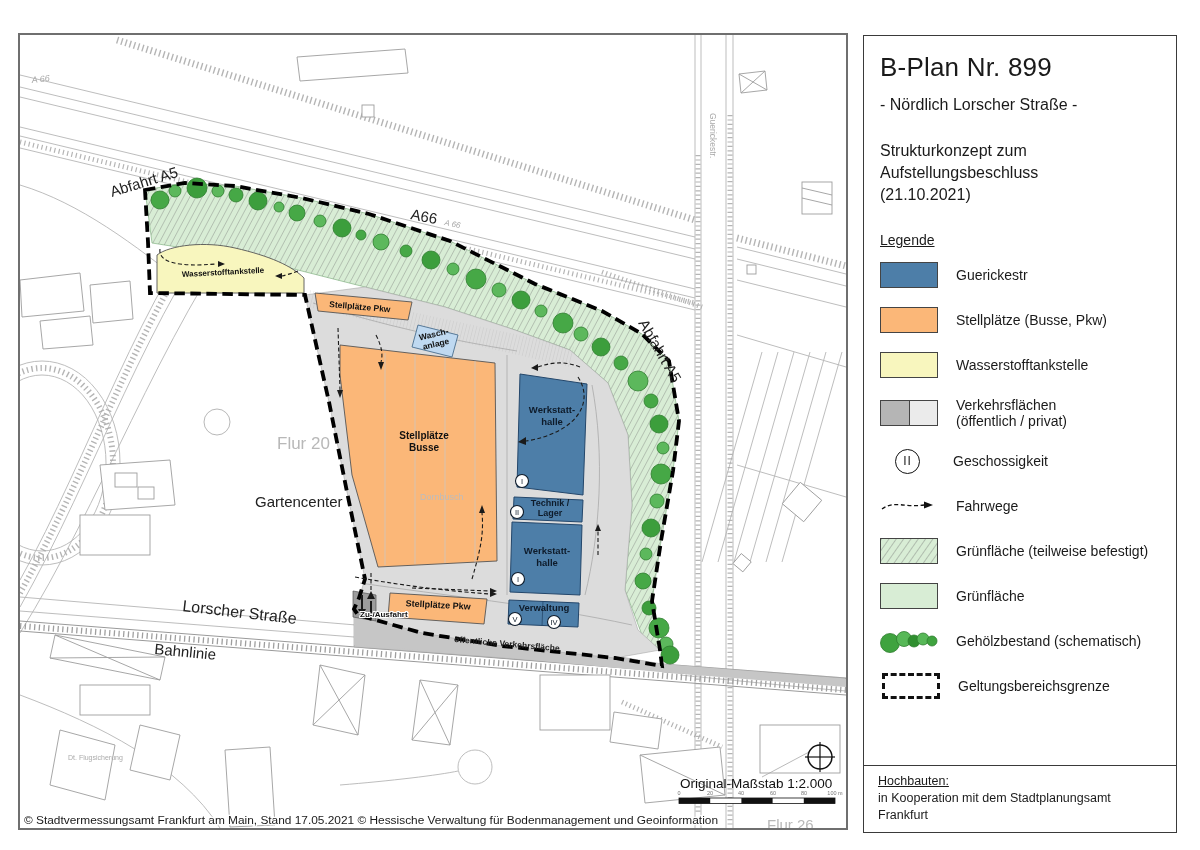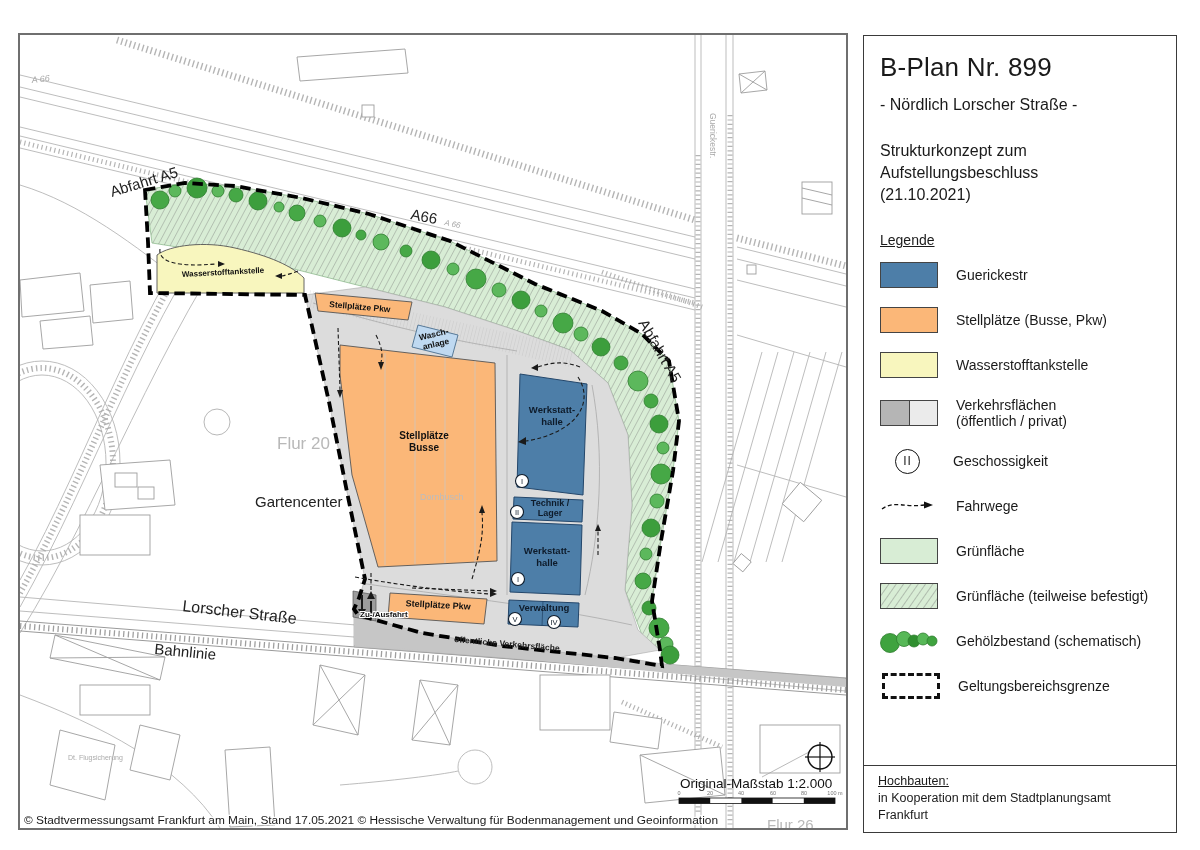--- a/index.html
+++ b/index.html
@@ -372,38 +372,38 @@
     <div class="leg-row">
       <div class="swatch sw-none">
         <svg width="58" height="26" viewBox="0 0 58 26">
           <path d="M2,16 C14,7 27,15 44,12" fill="none" stroke="#111" stroke-width="1.3" stroke-dasharray="4,2.6"></path>
           <polygon points="44,8.5 53,12 44,15.5" fill="#111"></polygon>
         </svg>
       </div>
       <div class="leg-label">Fahrwege</div>
     </div>
     <div class="leg-row">
-      <div class="swatch" style="background:#D8EDD5;"></div>
-      <div class="leg-label">Grünfläche</div>
-    </div>
-    <div class="leg-row">
       <div class="swatch" style="padding:0;">
         <svg width="56" height="24" viewBox="0 0 56 24">
           <defs>
             <pattern id="hatchL" width="6" height="6" patternUnits="userSpaceOnUse" patternTransform="rotate(35)">
               <line x1="0" y1="0" x2="0" y2="6" stroke="#6f6f6f" stroke-width="1.2"></line>
             </pattern>
           </defs>
           <rect x="0" y="0" width="56" height="24" fill="#D8EDD5"></rect>
           <rect x="0" y="0" width="56" height="24" fill="url(#hatchL)" opacity="0.65"></rect>
         </svg>
       </div>
       <div class="leg-label">Grünfläche (teilweise befestigt)</div>
     </div>
     <div class="leg-row">
+      <div class="swatch" style="background:#D8EDD5;"></div>
+      <div class="leg-label">Grünfläche</div>
+    </div>
+    <div class="leg-row">
       <div class="swatch sw-none">
         <svg width="58" height="28" viewBox="0 0 58 28">
           <g stroke="#2e7d2e" stroke-width="0.8">
             <circle cx="10" cy="16" r="9.5" fill="#3fa33f"></circle>
             <circle cx="24" cy="12" r="7.5" fill="#57b857"></circle>
             <circle cx="34" cy="14" r="6" fill="#2f8f2f"></circle>
             <circle cx="43" cy="12" r="6" fill="#57b857"></circle>
             <circle cx="52" cy="14" r="5" fill="#3fa33f"></circle>
           </g>
         </svg>

